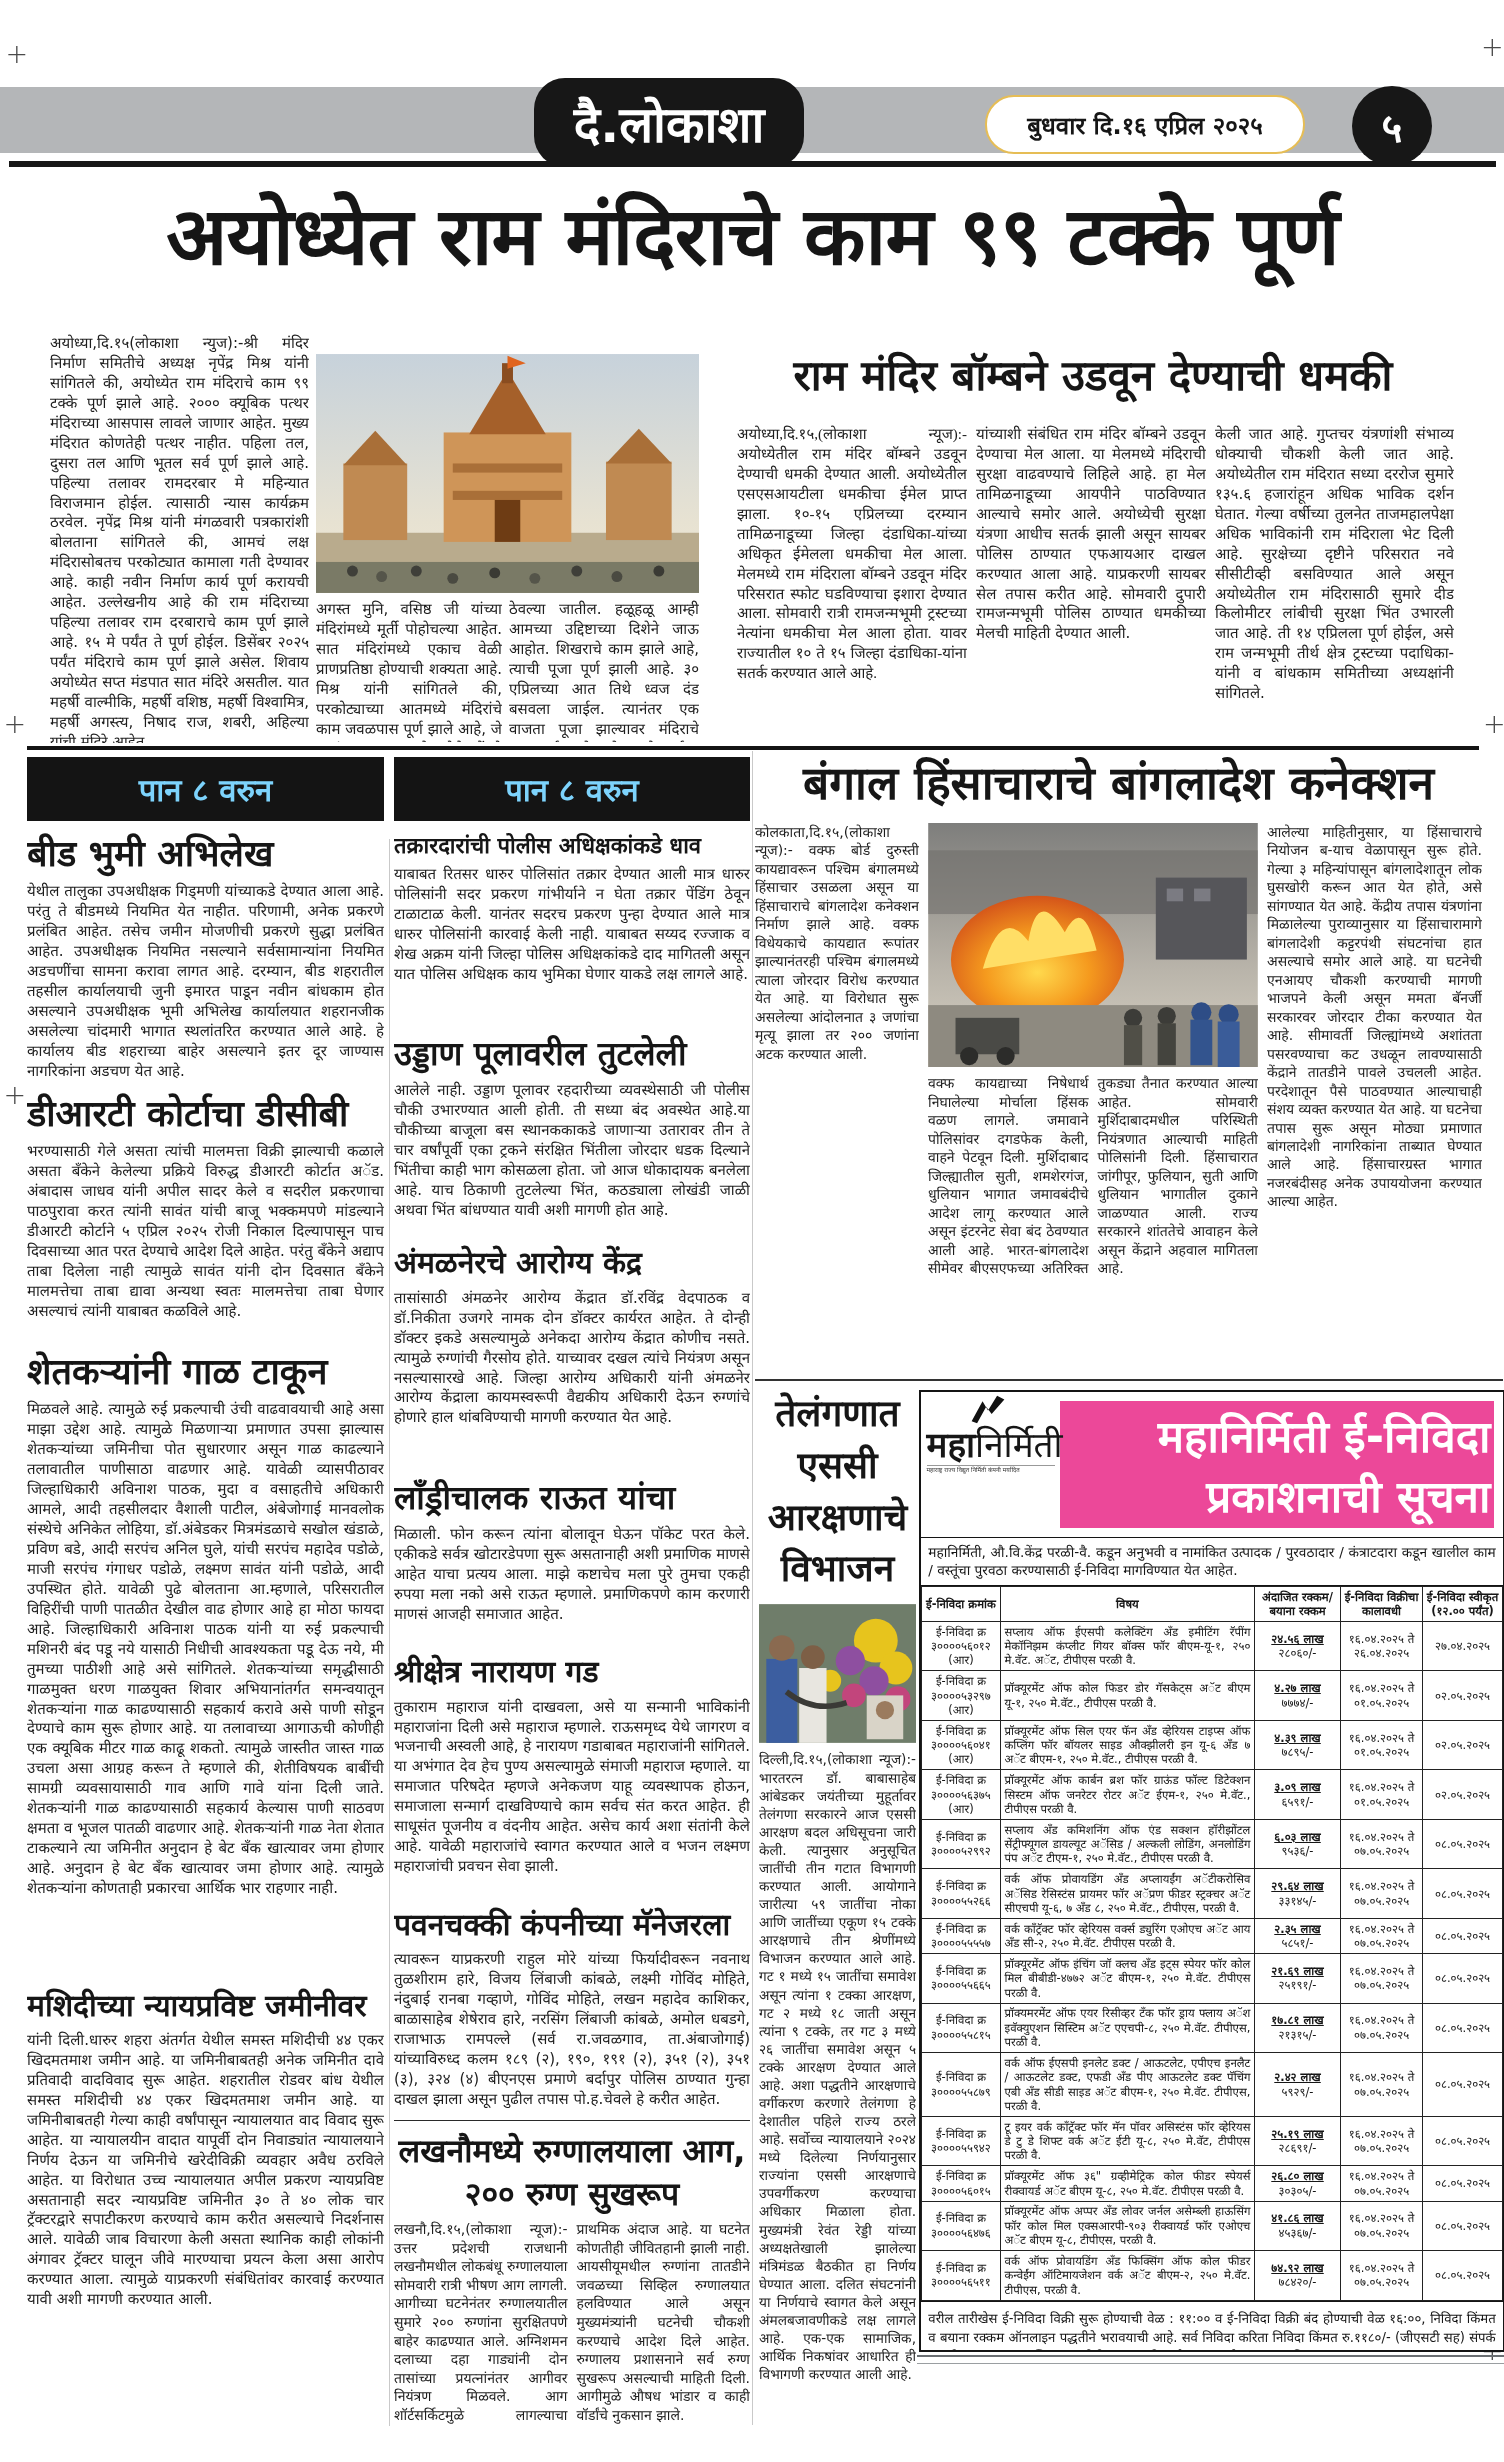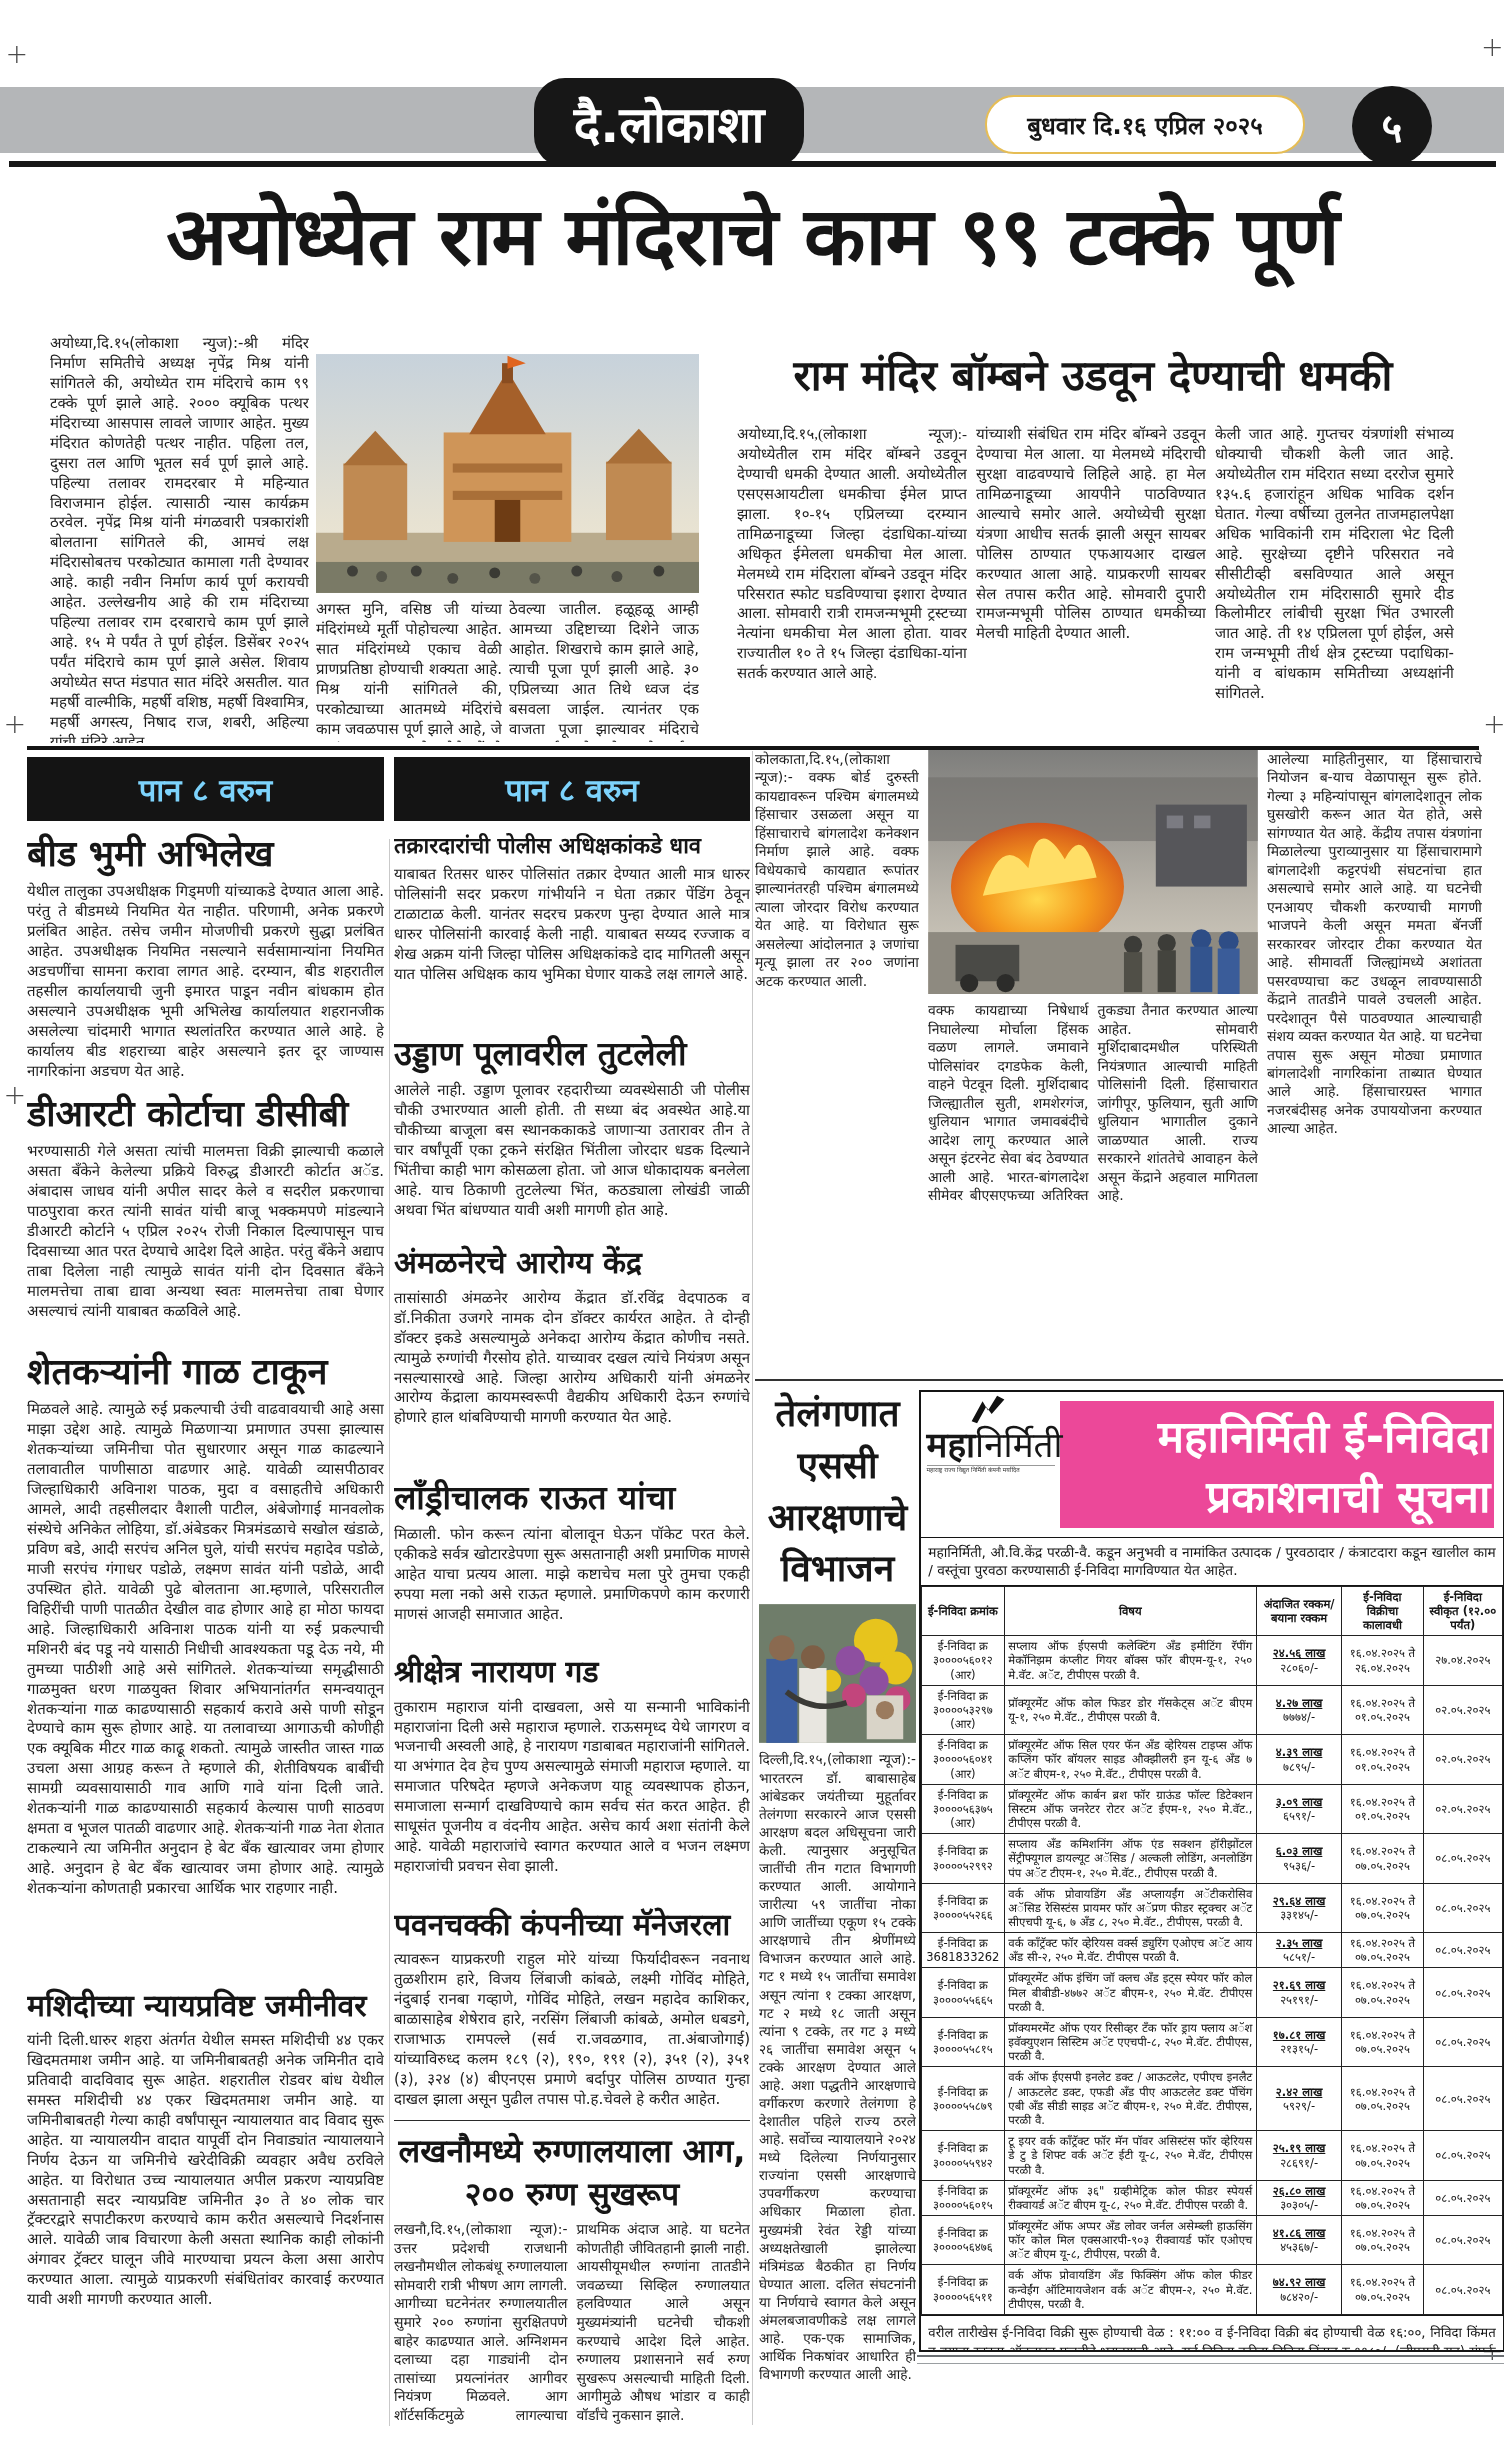--- a/index.html
+++ b/index.html
@@ -164,20 +164,21 @@
     <div class="body-txt" style="height:122px;">मिळाली. फोन करून त्यांना बोलावून घेऊन पॉकेट परत केले. एकीकडे सर्वत्र खोटारडेपणा सुरू असतानाही अशी प्रमाणिक माणसे आहेत याचा प्रत्यय आला. माझे कष्टाचेच मला पुरे तुमचा एकही रुपया मला नको असे राऊत म्हणाले. प्रमाणिकपणे काम करणारी माणसं आजही समाजात आहेत.</div>
     <div class="art-h3">श्रीक्षेत्र नारायण गड</div>
     <div class="body-txt" style="height:202px;">तुकाराम महाराज यांनी दाखवला, असे या सन्मानी भाविकांनी महाराजांना दिली असे महाराज म्हणाले. राऊसमृध्द येथे जागरण व भजनाची अस्वली आहे, हे नारायण गडाबाबत महाराजांनी सांगितले. या अभंगात देव हेच पुण्य असल्यामुळे संमाजी महाराज म्हणाले. या समाजात परिषदेत म्हणजे अनेकजण याहू व्यवस्थापक होऊन, समाजाला सन्मार्ग दाखविण्याचे काम सर्वच संत करत आहेत. ही साधूसंत पूजनीय व वंदनीय आहेत. असेच कार्य अशा संतांनी केले आहे. यावेळी महाराजांचे स्वागत करण्यात आले व भजन लक्ष्मण महाराजांची प्रवचन सेवा झाली.</div>
     <div class="art-h3">पवनचक्की कंपनीच्या मॅनेजरला</div>
     <div class="body-txt" style="height:161px;">त्यावरून याप्रकरणी राहुल मोरे यांच्या फिर्यादीवरून नवनाथ तुळशीराम हारे, विजय लिंबाजी कांबळे, लक्ष्मी गोविंद मोहिते, नंदुबाई रानबा गव्हाणे, गोविंद मोहिते, लखन महादेव काशिकर, बाळासाहेब शेषेराव हारे, नरसिंग लिंबाजी कांबळे, अमोल धबडगे, राजाभाऊ रामपल्ले (सर्व रा.जवळगाव, ता.अंबाजोगाई) यांच्याविरुध्द कलम १८९ (२), १९०, १९१ (२), ३५१ (२), ३५१ (३), ३२४ (४) बीएनएस प्रमाणे बर्दापुर पोलिस ठाण्यात गुन्हा दाखल झाला असून पुढील तपास पो.ह.चेवले हे करीत आहेत.</div>
     <div id="luck-h">लखनौमध्ये रुग्णालयाला आग, २०० रुग्ण सुखरूप</div>
     <div class="body-txt twocol" style="height:248px;margin-top:5.5px;font-size:14px;">लखनौ,दि.१५,(लोकाशा न्यूज):- उत्तर प्रदेशची राजधानी लखनौमधील लोकबंधू रुग्णालयाला सोमवारी रात्री भीषण आग लागली. आगीच्या घटनेनंतर रुग्णालयातील सुमारे २०० रुग्णांना सुरक्षितपणे बाहेर काढण्यात आले. अग्निशमन दलाच्या दहा गाड्यांनी दोन तासांच्या प्रयत्नांनंतर आगीवर नियंत्रण मिळवले. आग शॉर्टसर्किटमुळे लागल्याचा प्राथमिक अंदाज आहे. या घटनेत कोणतीही जीवितहानी झाली नाही. आयसीयूमधील रुग्णांना तातडीने जवळच्या सिव्हिल रुग्णालयात हलविण्यात आले असून मुख्यमंत्र्यांनी घटनेची चौकशी करण्याचे आदेश दिले आहेत. रुग्णालय प्रशासनाने सर्व रुग्ण सुखरूप असल्याची माहिती दिली. आगीमुळे औषध भांडार व काही वॉर्डांचे नुकसान झाले.</div>
   </div>
 
   <div class="abs" id="bengal">
+    <div id="bengal-head">बंगाल हिंसाचाराचे बांगलादेश कनेक्शन</div>
     <div id="bengal-grid">
       <div class="body-sm" style="height:522px;">कोलकाता,दि.१५,(लोकाशा न्यूज):- वक्फ बोर्ड दुरुस्ती कायद्यावरून पश्चिम बंगालमध्ये हिंसाचार उसळला असून या हिंसाचाराचे बांगलादेश कनेक्शन निर्माण झाले आहे. वक्फ विधेयकाचे कायद्यात रूपांतर झाल्यानंतरही पश्चिम बंगालमध्ये त्याला जोरदार विरोध करण्यात येत आहे. या विरोधात सुरू असलेल्या आंदोलनात ३ जणांचा मृत्यू झाला तर २०० जणांना अटक करण्यात आली.</div>
       <div>
         <div id="bengal-photo">
           <svg width="330" height="244" viewBox="0 0 362 268">
             <defs>
               <linearGradient id="smoke" x1="0" y1="0" x2="0" y2="1">
                 <stop offset="0" stop-color="#7e7e7c"></stop>
                   <stop offset="0.6" stop-color="#b9b4aa"></stop>
                   <stop offset="1" stop-color="#d8d2c4"></stop>
@@ -307,21 +308,21 @@
             <td>०८.०५.२०२५</td>
           </tr>
           <tr>
             <td>ई-निविदा क्र ३००००५५२६६</td>
             <td class="subj">वर्क ऑफ प्रोवायडिंग अँड अप्लायईंग अॅटीकरोसिव अॅसिड रेसिस्टंस प्रायमर फॉर अॅप्रण फीडर स्ट्रक्चर अॅट सीएचपी यू-६, ७ अँड ८, २५० मे.वॅट., टीपीएस, परळी वै.</td>
             <td><span class="u">२९.६४ लाख</span><br>३३१४५/-</td>
             <td>१६.०४.२०२५ ते ०७.०५.२०२५</td>
             <td>०८.०५.२०२५</td>
           </tr>
           <tr>
-            <td>ई-निविदा क्र 3681833262</td>
+            <td>ई-निविदा क्र ३००००५५५५७</td>
             <td class="subj">वर्क कॉंट्रॅक्ट फॉर व्हेरियस वर्क्स ड्युरिंग एओएच अॅट आय अँड सी-२, २५० मे.वॅट. टीपीएस परळी वै.</td>
             <td><span class="u">२.३५ लाख</span><br>५८५१/-</td>
             <td>१६.०४.२०२५ ते ०७.०५.२०२५</td>
             <td>०८.०५.२०२५</td>
           </tr>
           <tr>
             <td>ई-निविदा क्र ३००००५५६६५</td>
             <td class="subj">प्रॉक्यूरमेंट ऑफ इंचिंग जॉ क्लच अँड इट्स स्पेयर फॉर कोल मिल बीबीडी-४७७२ अॅट बीएम-१, २५० मे.वॅट. टीपीएस परळी वै.</td>
             <td><span class="u">२१.६९ लाख</span><br>२५१९१/-</td>
             <td>१६.०४.२०२५ ते ०७.०५.२०२५</td>

